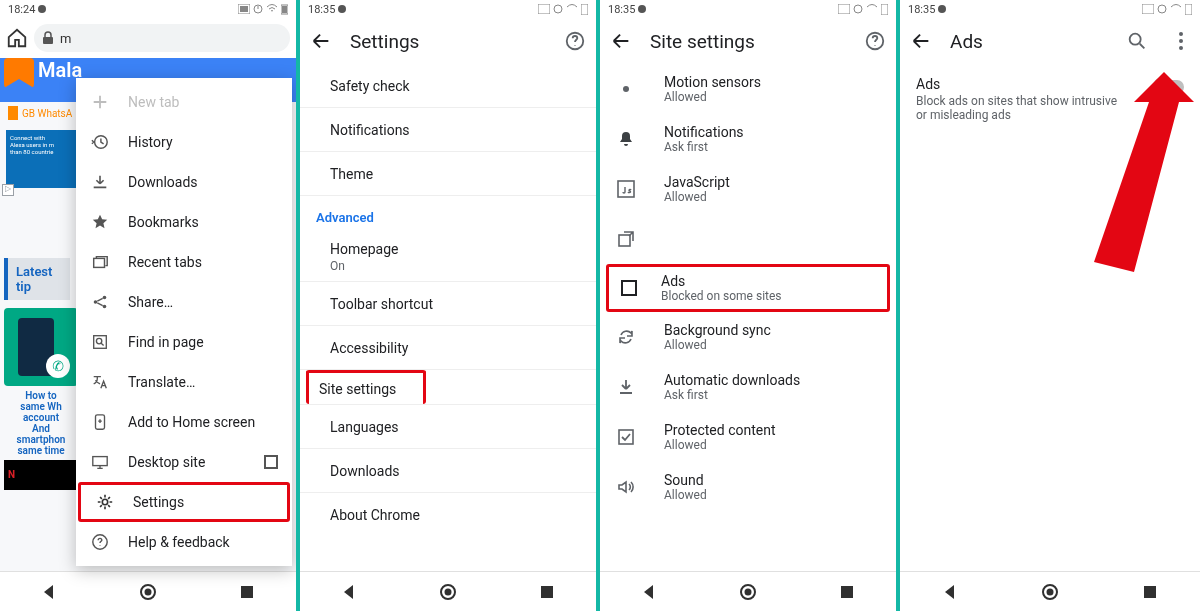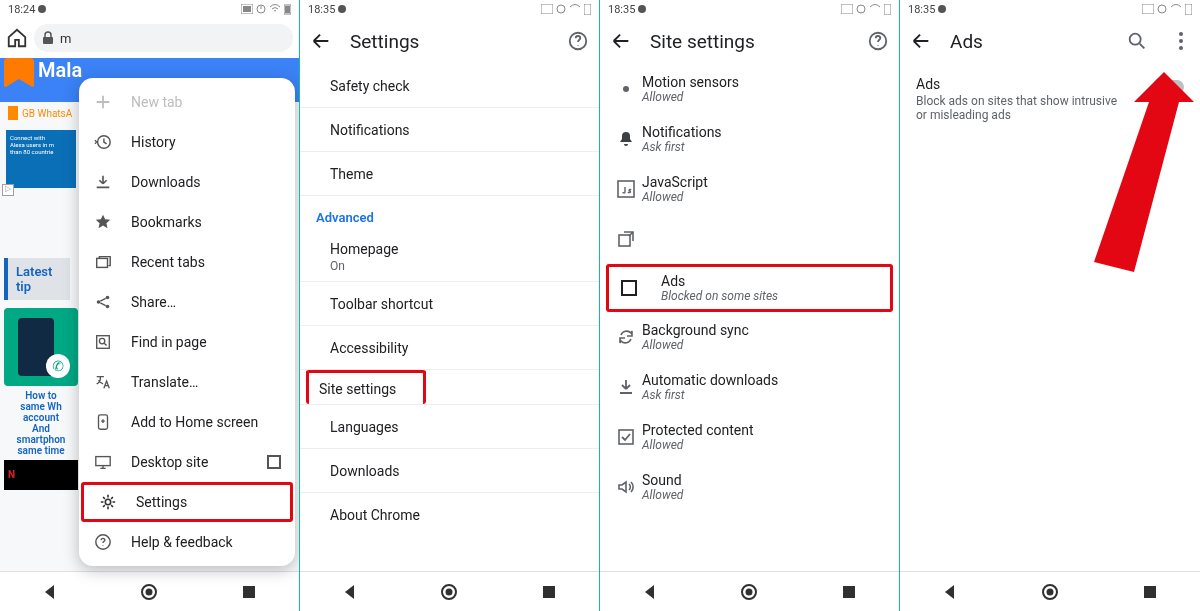--- a/index.html
+++ b/index.html
@@ -5,21 +5,21 @@
   * { box-sizing: border-box; margin: 0; padding: 0; }
   body {
     font-family: Roboto, Arial, sans-serif;
     background: #f0f0f0;
     width: 1200px;
     height: 611px;
     display: flex;
   }
   .panel {
     width: 300px; height: 611px; background: #fff; position: relative;
-    border-right: 1px solid #14b8a6; display: flex; flex-direction: column;
+    border-right: 4px solid #14b8a6; display: flex; flex-direction: column;
     overflow: hidden;
   }
   .status-bar {
     height: 18px; display: flex; align-items: center; justify-content: space-between;
     padding: 0 8px; font-size: 11px; color: #444;
   }
   .status-icons { display: flex; gap: 3px; align-items: center; opacity: .7; }
   .status-dot { width: 8px; height: 8px; background: #555; border-radius: 50%; display:inline-block; margin-left:3px; }
 
   
@@ -37,42 +37,42 @@
   .latest { background:#dfe3e8; border-left:4px solid #1565c0; color:#1565c0; font-weight:600; font-size:13px; padding:6px 8px; margin:14px 4px 8px 4px; width:66px;}
   .card1 { width:74px; margin:4px; background:#00a884; height:78px; border-radius:4px; position:relative;}
   .card1 .ph { position:absolute; left:14px; top:10px; width:36px; height:58px; background:#102a43; border-radius:4px;}
   .card1 .wa { position:absolute; right:8px; bottom:8px; width:24px;height:24px;background:#fff;border-radius:50%; display:flex;align-items:center;justify-content:center;color:#00a884;font-size:14px;}
   .caption { font-size:10px; font-weight:600; text-align:center; color:#1565c0; width:74px; margin:2px 4px;}
   .blackbox { width:74px; height:30px; background:#000; margin:4px;}
   .blackbox span{ color:#d81f26; font-weight:800; letter-spacing:2px; font-size:10px; padding-left:4px; line-height:30px; }
 
   .overflow-menu {
     position:absolute; top:20px; right:4px; width:216px; background:#fff;
-    box-shadow: 0 4px 16px rgba(0,0,0,.25); border-radius:14px; z-index:10;
+    box-shadow: 0 4px 16px rgba(0,0,0,.25); border-radius:0; z-index:10;
     padding:4px 0;
   }
   .om-item { height:40px; display:flex; align-items:center; padding:0 14px; gap:18px; font-size:14px; color:#202124; cursor:pointer;}
   .om-item.dim { color:#bdbdbd; }
   .om-ic { width:20px; height:20px; flex:0 0 20px; display:flex; align-items:center; justify-content:center;}
   .om-item .chk { margin-left:auto; width:14px;height:14px;border:2px solid #555; }
 
   
   .hdr { height:46px; display:flex; align-items:center; padding:0 10px; gap:18px; }
   .hdr-title { font-size:19px; flex:1; color:#202124;}
   
   .slist { flex:1; overflow:hidden; }
   .srow { min-height:44px; display:flex; align-items:center; padding:8px 30px; font-size:14px; color:#202124; border-bottom:1px solid #eee; cursor:pointer; flex-direction:column; align-items:flex-start; justify-content:center; gap:2px;}
   .srow.noline{border-bottom:none;}
   .srow .sub { font-size:12px; color:#5f6368; }
   .section-label { font-size:13px; color:#1a73e8; font-weight:600; padding:14px 16px 8px; }
   
-  .sirow { height:50px; display:flex; align-items:center; padding:0 16px; gap:6px; cursor:pointer;}
+  .sirow { height:50px; display:flex; align-items:center; padding:0 16px; gap:28px; cursor:pointer;}
   .sirow .txt { display:flex; flex-direction:column; }
   .sirow .lbl { font-size:14px; color:#202124; }
-  .sirow .sub { font-size:12px; color:#5f6368;font-style:italic; }
+  .sirow .sub { font-size:12px; color:#5f6368; }
   .si-ic { width:20px;height:20px; flex:0 0 20px; display:flex;align-items:center;justify-content:center; color:#5f6368;}
   
   .hl { border:3px solid #e30613; border-radius:3px; }
   
   .ads-row { padding:12px 16px; display:flex; gap:10px; }
   .ads-txt { flex:1; }
   .ads-title { font-size:14px; color:#202124; margin-bottom:2px;}
   .ads-desc { font-size:12px; color:#5f6368; max-width:210px;}
   .toggle { width:30px; height:14px; background:#bfbfbf; border-radius:8px; position:relative; margin-top:4px;}
   .toggle::after{ content:""; position:absolute; left:-1px; top:-3px; width:20px;height:20px;background:#8f8f8f;border-radius:50%; box-shadow:0 1px 2px rgba(0,0,0,.3);}

